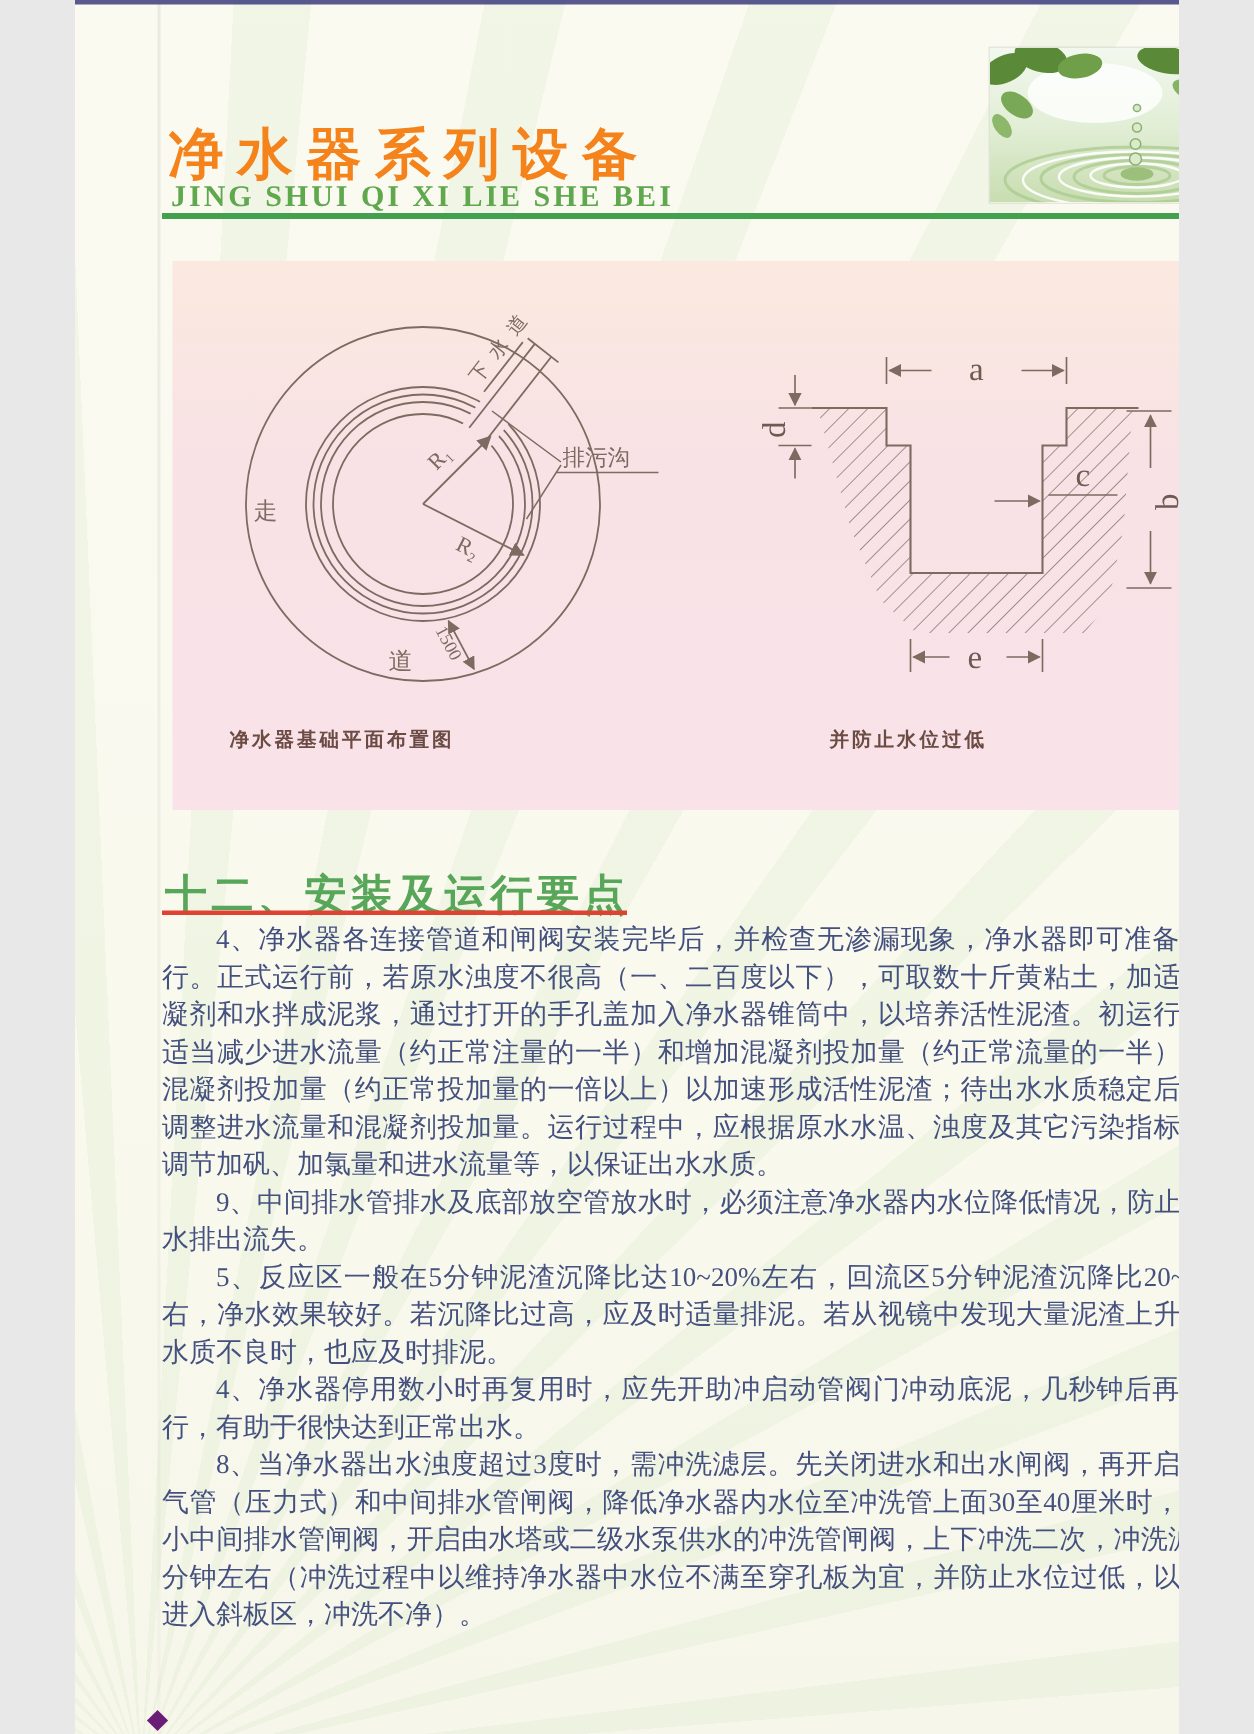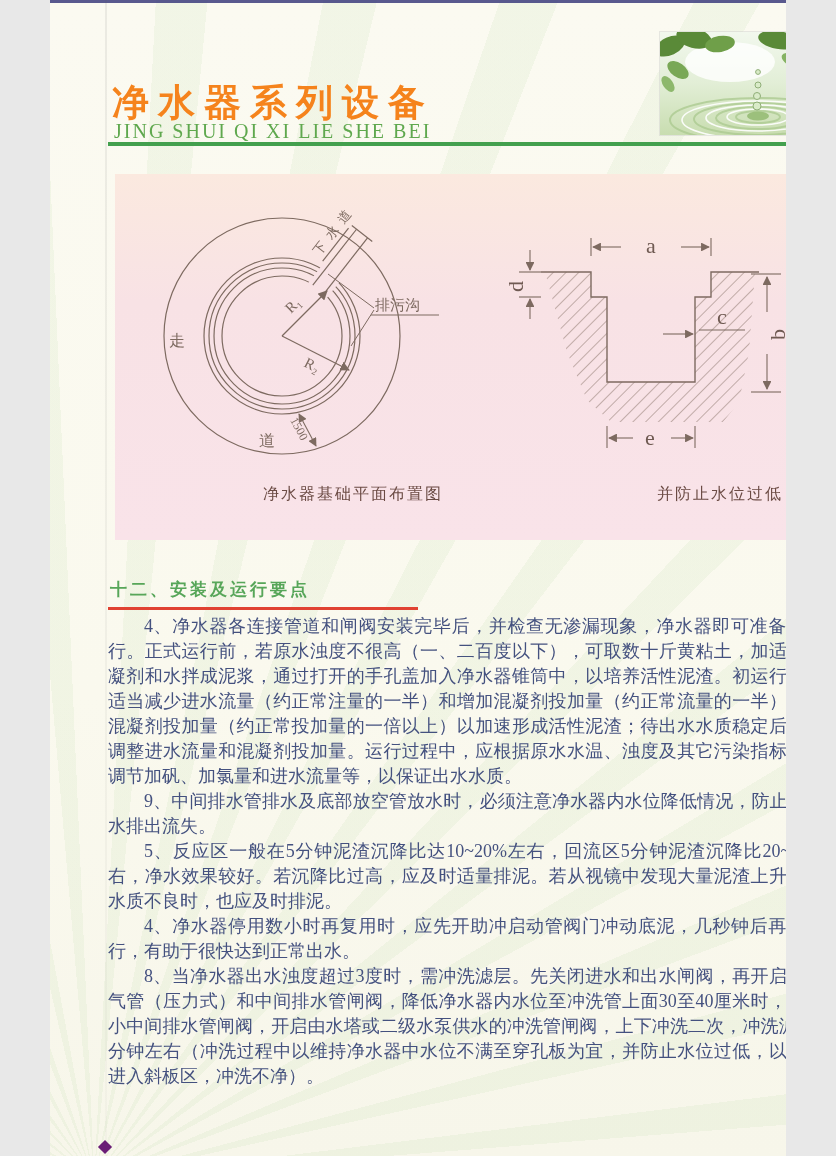--- a/index.html
+++ b/index.html
@@ -11,40 +11,40 @@
     font-family:"Liberation Serif","DejaVu Serif",serif;
   }
   .top-edge{position:absolute;top:0;left:0;right:0;height:3px;background:#3c3c7c;opacity:.85;}
   .crease{position:absolute;left:55px;top:0;bottom:0;width:2px;
     background:linear-gradient(180deg,rgba(90,90,90,0.10),rgba(90,90,90,0.03));}
   .corner-mark{position:absolute;left:50px;top:1142px;width:10px;height:10px;background:#6a1d76;transform:rotate(45deg);}
 
   
   .hdr-title{position:absolute;left:62px;top:78px;font-size:37px;font-weight:bold;color:#f5831c;
     letter-spacing:9px;font-family:"Liberation Sans","DejaVu Sans",sans-serif;}
-  .hdr-pinyin{position:absolute;left:64px;top:120px;font-size:20px;font-weight:normal;color:#5fa84e;
+  .hdr-pinyin{position:absolute;left:64px;top:120px;font-size:20px;font-weight:bold;color:#5fa84e;
     letter-spacing:2px;}
   .hdr-rule{position:absolute;left:58px;top:142px;width:778px;height:4px;background:#43a04e;}
 
   
   .photo{position:absolute;left:610px;top:32px;width:196px;height:103px;overflow:hidden;
     box-shadow:0 0 0 1px rgba(200,200,200,.4);}
 
   
   .panel{position:absolute;left:65px;top:174px;width:685px;height:366px;
     background:linear-gradient(180deg,#fbe9df 0%,#f8e2e5 35%,#f9e3e9 100%);}
   .fig-plan{position:absolute;left:12px;top:14px;}
   .fig-section{position:absolute;left:368px;top:28px;}
-  .caption{position:absolute;top:310px;font-size:16px;font-weight:normal;color:#6b4b44;
-    letter-spacing:2px;text-align:right;}
+  .caption{position:absolute;top:310px;font-size:13px;font-weight:bold;color:#6b4b44;
+    letter-spacing:2px;text-align:left;}
   .caption.left{left:38px;width:290px;}
   .caption.right{left:438px;width:230px;}
 
   
-  .sec-head{position:absolute;left:60px;top:578px;font-size:17px;font-weight:bold;color:#57a659;
+  .sec-head{position:absolute;left:60px;top:578px;font-size:28px;font-weight:bold;color:#57a659;
     letter-spacing:3px;font-family:Liberation Serif, serif;}
   .sec-underline{position:absolute;left:58px;top:607px;width:310px;height:3px;background:#e04232;}
 
   
   .bodytext{position:absolute;left:58px;top:614px;width:734px;color:#44517f;}
   .bodytext p{margin:0;text-indent:2em;text-align:justify;font-size:18px;line-height:25px;}
 
   
   .pagenum{position:absolute;left:762px;top:1106px;width:24px;height:24px;background:#7b1e87;
     transform:rotate(45deg);display:flex;align-items:center;justify-content:center;}

